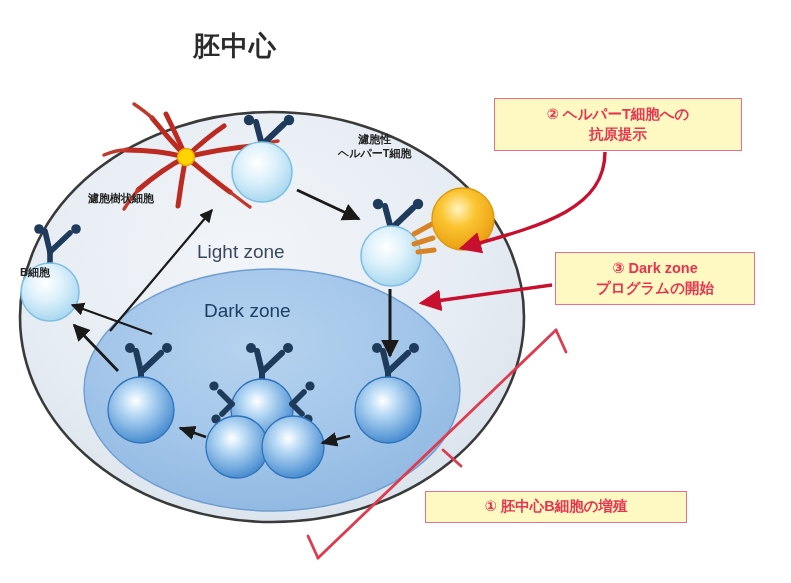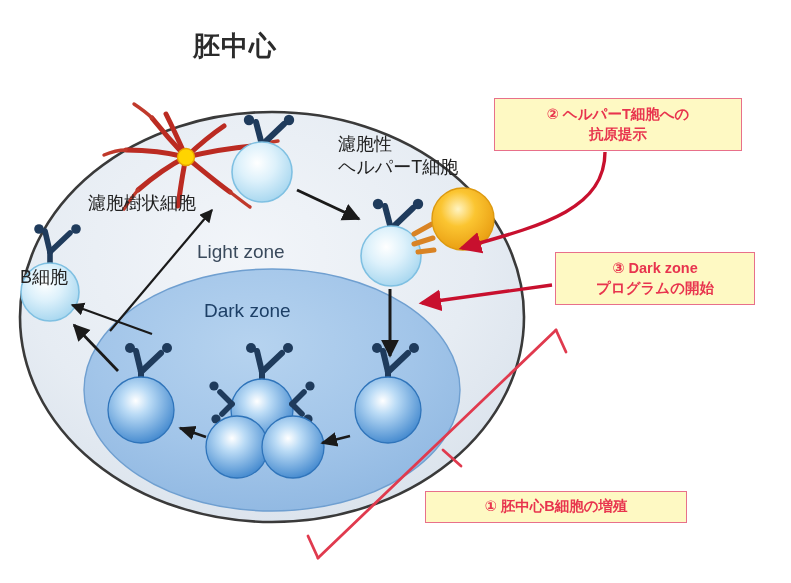--- a/index.html
+++ b/index.html
@@ -41,25 +41,25 @@
     position: absolute;
     font-size: 19px;
     color: #23374d;
     white-space: nowrap;
   }
   .zone-label.light { left: 197px; top: 241px; color: #3a4a5c; }
   .zone-label.dark  { left: 204px; top: 300px; color: #1d3f66; }
 
   .cell-label {
     position: absolute;
-    font-size: 18px;
-    font-weight: normal;
+    font-size: 11px;
+    font-weight: bold;
     color: #222222;
     white-space: nowrap;
-    text-align: left;
+    text-align: center;
     line-height: 1.25;
   }
   .cell-label.fdc   { left: 88px;  top: 192px; }
   .cell-label.bcell { left: 20px;  top: 266px; }
   .cell-label.tfh   { left: 338px; top: 133px; }
 
   .callout {
     position: absolute;
     border: 1.6px solid #e8708a;
     background: #fef9c3;

